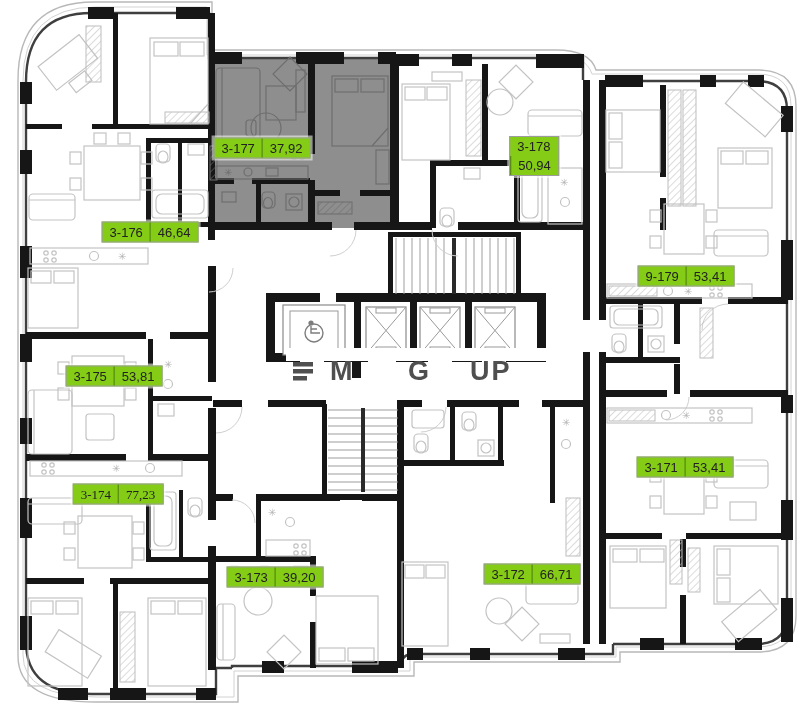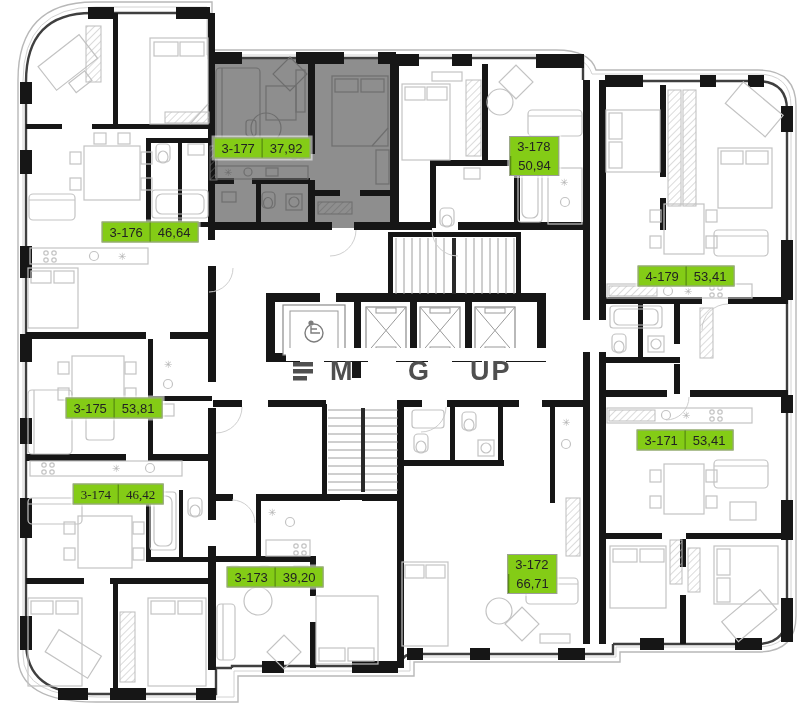--- a/index.html
+++ b/index.html
@@ -516,50 +516,50 @@
         <rect class="furg" x="335" y="79" width="23" height="13"></rect>
         <rect class="furg" x="361" y="79" width="23" height="13"></rect>
         <line class="furg" x1="372" y1="146" x2="388" y2="128"></line>
     <rect x="318" y="202" width="34" height="12" fill="url(#hatchg)" stroke="#6d6d6d" stroke-width="1"></rect>
     <rect x="210" y="146" width="7" height="34" fill="url(#hatchg)" stroke="#6d6d6d" stroke-width="1"></rect>
     <rect class="furg" x="376" y="150" width="13" height="34"></rect>
   </g>
 </svg>
 
 <div id="labels">
-      <div class="chip" style="left: 685px; top: 440px;">
+      <div class="chip" style="left: 685px; top: 467px;">
         <span>3-171</span>
         <span class="area">53,41</span>
       </div>
-      <div class="chip" style="left: 532px; top: 574px; flex-direction: column;">
+      <div class="chip" style="left: 532px; top: 574px;">
         <span>3-172</span>
         <span class="area">66,71</span>
       </div>
       <div class="chip" style="left: 275px; top: 577px;">
         <span>3-173</span>
         <span class="area">39,20</span>
       </div>
       <div class="chip" style="left: 118px; top: 494px; font-family: Liberation Serif, serif;">
         <span>3-174</span>
-        <span class="area">46,42</span>
-      </div>
-      <div class="chip" style="left: 114px; top: 376px; margin-top: 32px;">
+        <span class="area">77,23</span>
+      </div>
+      <div class="chip" style="left: 114px; top: 376px;">
         <span>3-175</span>
         <span class="area">53,81</span>
       </div>
       <div class="chip" style="left: 122px; top: 232px; margin-left: 28px;">
         <span>3-176</span>
         <span class="area">46,64</span>
       </div>
       <div class="chip" style="left: 262px; top: 148px;">
         <span>3-177</span>
         <span class="area">37,92</span>
       </div>
       <div class="chip" style="left: 534px; top: 156px; flex-direction: column;">
         <span>3-178</span>
         <span class="area">50,94</span>
       </div>
       <div class="chip" style="left: 686px; top: 276px;">
-        <span>4-179</span>
+        <span>9-179</span>
         <span class="area">53,41</span>
       </div>
     </div>
 </div>
 
 </body></html>

